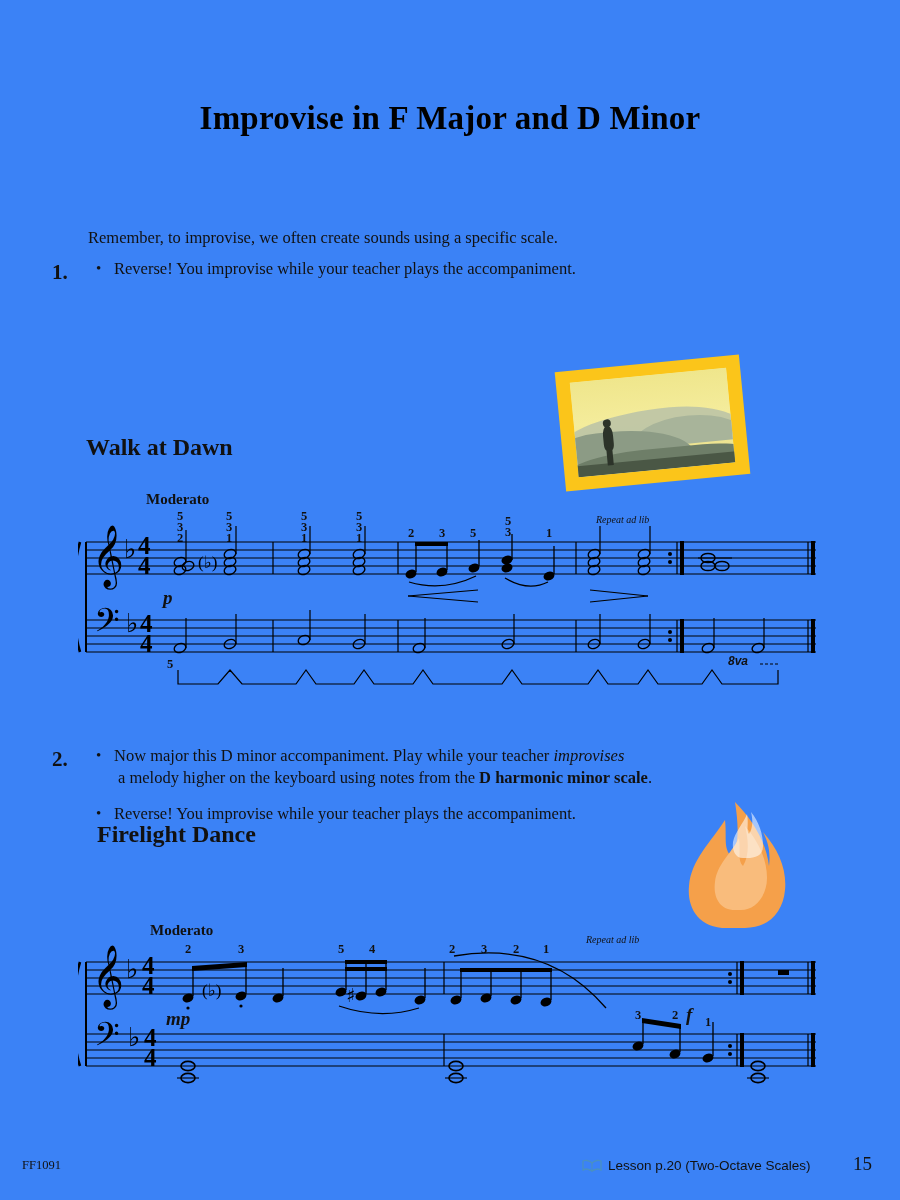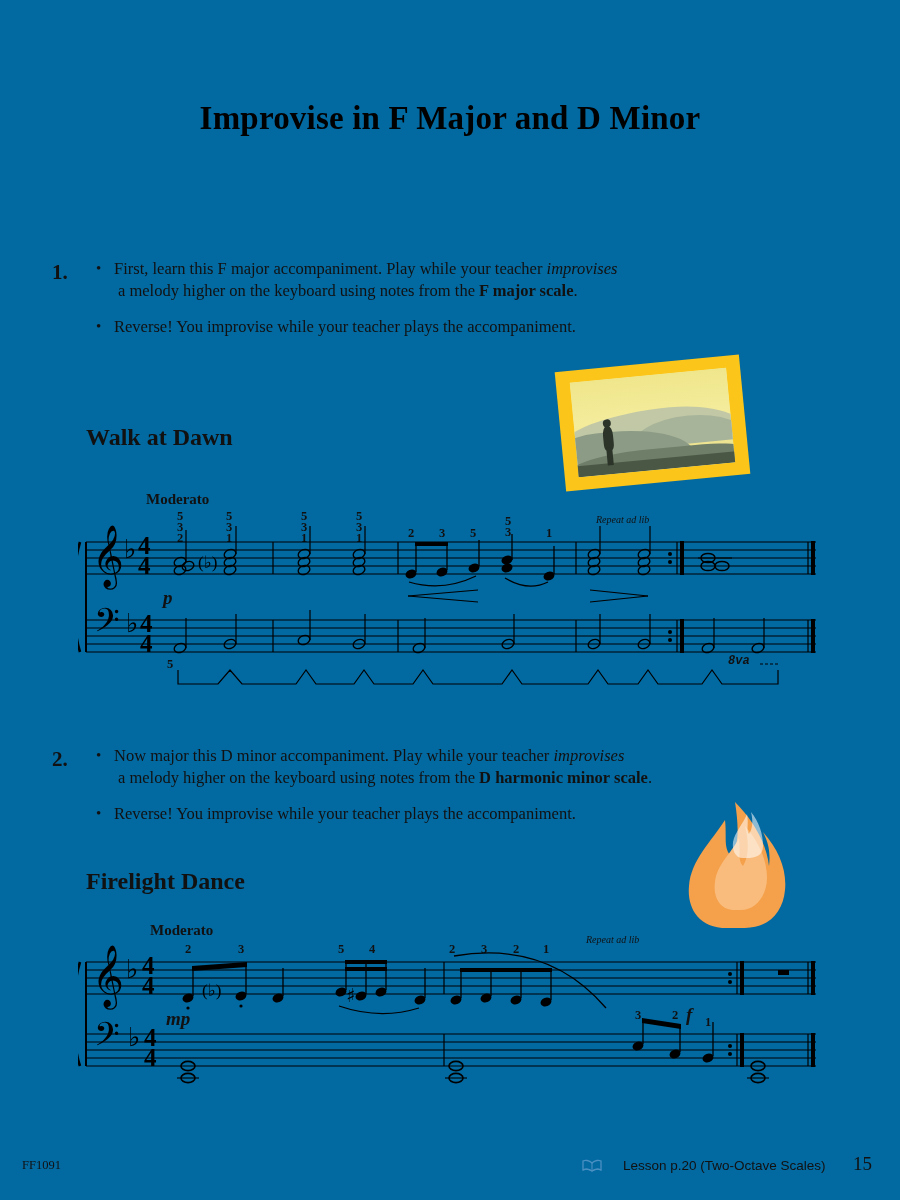--- a/index.html
+++ b/index.html
@@ -8,21 +8,21 @@
   }
   body {
     width: 900px; height: 1200px;
     position: relative;
     font-family: "Liberation Serif", serif;
     color: #111111;
     overflow: hidden;
   }
   .page {
     position: absolute; inset: 0;
-    background: #0369a1;
+    background: #3b82f6;
   }
 
   
   .page-title {
     position: absolute;
     top: 100px; left: 0; right: 0;
     text-align: center;
     font-family: "Liberation Serif", serif;
     font-weight: bold;
     font-size: 33px;
@@ -64,22 +64,22 @@
   strong.bd { font-weight: bold; }
 
   
   .song-title {
     position: absolute;
     left: 86px;
     font-weight: bold;
     font-size: 24px;
     font-family: "Liberation Serif", serif;
   }
-  .song-title-1 { top: 424px; }
-  .song-title-2 { top: 868px; }
+  .song-title-1 { top: 434px; }
+  .song-title-2 { top: 821px; margin-left: 11px; }
 
   
   .photo {
     position: absolute;
     left: 560px; top: 363px;
     width: 185px; height: 120px;
     transform: rotate(-5.5deg);
   }
   .photo .frame {
     position: absolute; inset: 0;
@@ -173,59 +173,56 @@
     transform: translateX(-50%);
   }
   .dyn {
     position: absolute;
     font-family: "Liberation Serif", serif;
     font-style: italic; font-weight: bold;
     font-size: 19px;
   }
   .ottava {
     position: absolute;
-    font-family: Liberation Mono, monospace;
+    font-family: Liberation Sans, sans-serif;
     font-style: italic; font-weight: bold;
     font-size: 12px;
   }
 
   
   .footer-code {
     position: absolute; left: 22px; top: 1158px;
     font-size: 12.5px; font-family: "Liberation Serif", serif;
     color: #111;
   }
   .footer-ref {
     position: absolute; left: 582px; top: 1158px;
     font-size: 13.5px; font-family: "Liberation Sans", sans-serif;
     color: #111;
-    display: flex; align-items: center; gap: 21px;
+    display: flex; align-items: center; gap: 6px;
   }
   .footer-page {
     position: absolute; right: 28px; top: 1153px;
     font-size: 19px; font-family: "Liberation Serif", serif;
     color: #111;
     text-align: right;
   }
 </style>
 </head>
 <body>
 
 <div class="page">
 
   <div class="page-title">Improvise in F Major and D Minor</div>
 
+  <div class="intro">Remember, to improvise, we often create sounds using a specific scale.</div>
 
   <div class="block block-1">
     <div class="blk-num">1.</div>
     <div class="bullets">
-      <div class="bullet">
-        <span class="ln"><span>First, learn this F major accompaniment. Play while your teacher </span><em class="it">improvises</em></span>
-        <span class="ln ln2"><span>a melody higher on the keyboard using notes from the </span><strong class="bd">F major scale</strong><span>.</span></span>
-      </div>
       <div class="bullet">
         <span class="ln">Reverse! You improvise while your teacher plays the accompaniment.</span>
       </div>
     </div>
   </div>
 
   <div class="photo">
     <div class="frame"></div>
     <div class="inner">
       <div class="ph-sky"></div>

